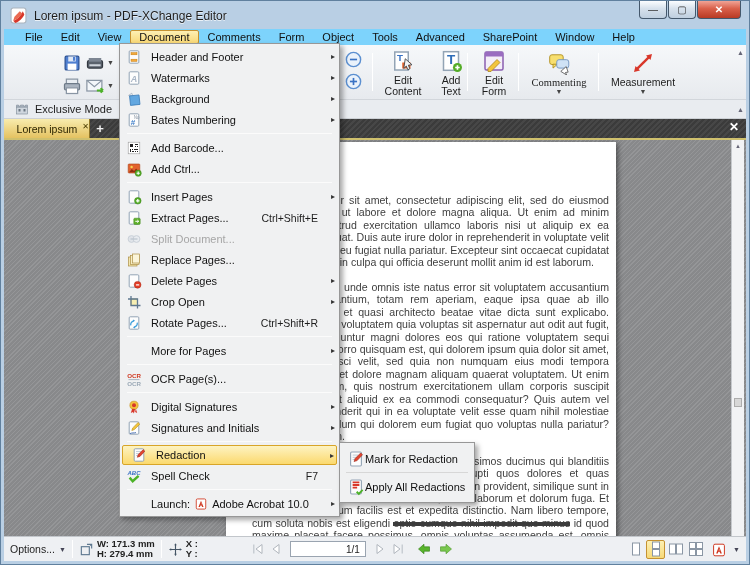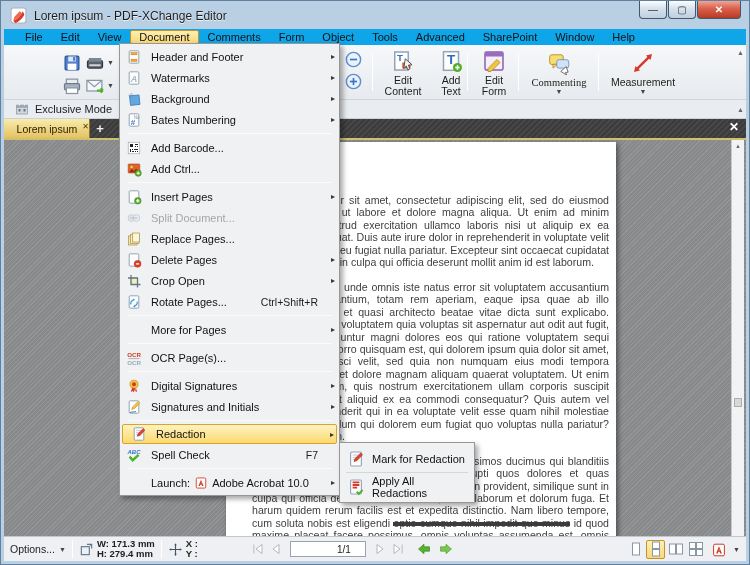--- a/index.html
+++ b/index.html
@@ -13,21 +13,21 @@
   .titlebar{position:absolute;left:3px;top:2px;right:3px;height:25px;display:flex;align-items:center;}
   .app-icon{width:17px;height:17px;margin-left:6px;}
   .title-text{font-size:12px;color:#1d1d1d;margin-left:7px;text-shadow:0 1px 0 rgba(255,255,255,.7);}
   .win-controls{position:absolute;top:0;right:8px;display:flex;}
   .win-btn{width:28px;height:18px;border:1px solid #44586c;border-top:none;margin-left:1px;
     background:linear-gradient(#fbfdff,#d6e1ec 45%,#bfcfdf);border-radius:0 0 4px 4px;
     display:flex;align-items:center;justify-content:center;font-size:10px;color:#333;cursor:default;}
   .win-btn.close{width:44px;background:linear-gradient(#f0a496,#d9604a 45%,#b83a24);color:#fff;font-weight:bold;}
 
   
-  .menubar{position:absolute;left:3px;top:28px;right:3px;height:16px;background:#0ea5e9;
+  .menubar{position:absolute;left:3px;top:28px;right:3px;height:16px;background:#7dd3fc;
     display:flex;align-items:center;font-size:11px;color:#111;padding-left:12px;}
   .menubar .mb-item{padding:1px 9px;white-space:nowrap;}
   .menubar .mb-item.active{background:linear-gradient(#fdf0b4,#f9d876);border:1px solid #c59232;
     border-radius:2px;padding:0 8px;}
 
   
   .toolbar1{position:absolute;left:3px;top:44px;right:3px;height:55px;
     background:linear-gradient(#f6f8fa,#e7eaee);border-bottom:1px solid #d2d6db;}
   .tb-btn{position:absolute;top:3px;height:49px;display:flex;flex-direction:column;align-items:center;
     justify-content:center;font-size:10.5px;line-height:11px;color:#1d1d1d;text-align:center;}
@@ -84,36 +84,36 @@
   .dd-arrow{width:9px;font-size:8px;color:#333;text-align:right;}
   .dd-item.disabled{color:#a6a6a6;}
   .dd-item.disabled svg{opacity:.45;}
   .dd-item.hl{background:linear-gradient(#fdf3c2,#fbd96e);border:1px solid #d8a528;border-radius:2px;
     margin:0 2px;height:20px;padding:0 2px 0 8px;}
   .dd-sep{height:1px;background:#d7d7d7;border-bottom:1px solid #fbfbfb;margin:3px 7px;}
 
   
   .submenu{position:absolute;left:338px;top:441px;width:136px;background:#f0f1f2;border:1px solid #979797;
     box-shadow:3px 3px 5px rgba(0,0,0,.35);z-index:55;padding:3px 0;}
-  .sm-item{display:flex;align-items:center;height:25px;padding:0 8px 0 7px;font-size:11px;color:#111;gap:7px;}
+  .sm-item{display:flex;align-items:center;height:25px;padding:0 8px 0 7px;font-size:11px;color:#111;}
   .sm-icon{width:18px;height:18px;flex:0 0 18px;}
   .sm-icon svg{width:18px;height:18px;}
   .sm-sep{height:1px;background:#d7d7d7;margin:1px 6px;}
 
   
   .statusbar{position:absolute;left:3px;bottom:3px;right:3px;height:25px;background:#eef0f3;
     border-top:1px solid #c2c6cb;display:flex;align-items:center;font-size:10.5px;color:#1d1d1d;padding:0 6px;}
   .sb-sep{width:1px;height:18px;background:#d0d3d7;border-right:1px solid #fff;margin:0 6px;}
   .sb-ic{width:15px;height:15px;margin-right:3px;}
   .sb-2line{font-size:9.5px;line-height:10px;font-weight:bold;color:#222;}
   .sb-caret{font-size:7px;color:#445;margin-left:4px;}
   .navgroup{display:flex;align-items:center;gap:2px;margin-left:52px;}
   .nav-ic{width:16px;height:16px;}
   .pagebox{width:76px;height:16px;border:1px solid #9aa4b0;background:#fff;font-size:10px;color:#222;
-    display:flex;align-items:center;justify-content:flex-end;padding-right:14px;margin:0 4px;}
+    display:flex;align-items:center;justify-content:flex-end;padding-right:5px;margin:0 4px;}
   .layouts{display:flex;align-items:center;gap:1px;margin-left:auto;}
   .lay-btn{width:19px;height:19px;display:flex;align-items:center;justify-content:center;border:1px solid transparent;}
   .lay-btn.active{background:linear-gradient(#fdf0b4,#f7d977);border:1px solid #c59232;border-radius:2px;}
   .lay-btn svg{width:16px;height:16px;}
   .pdfbtn{display:flex;align-items:center;margin-left:6px;}
   .pdfbtn svg{width:16px;height:16px;}
 </style>
 </head>
 <body>
 
@@ -376,20 +376,33 @@
           <svg viewBox="0 0 16 16" width="100%" height="100%">
             <rect x="3.2" y="1.8" width="9.6" height="12.4" rx="1" fill="#fdfdfd" stroke="#93a4b5"></rect>
             <circle cx="11.8" cy="11.8" r="3.3" fill="#54ad27" stroke="#3a8016" stroke-width=".5"></circle>
             <path d="M11.8 10.1v3.4M10.1 11.8h3.4" stroke="#fff" stroke-width="1.2"></path>
           </svg>
         </span>
         <span class="dd-label">Insert Pages</span>
         <span class="dd-fill"></span>
         <span class="dd-arrow">▸</span>
       </div>
+      <div class="dd-item">
+        <span class="dd-icon">
+          <svg viewBox="0 0 16 16" width="100%" height="100%">
+            <rect x="3.2" y="1.8" width="9.6" height="12.4" rx="1" fill="#fdfdfd" stroke="#93a4b5"></rect>
+            <rect x="7.8" y="8.2" width="6.4" height="6.2" rx="1" fill="#61b22e" stroke="#3f8518" stroke-width=".5"></rect>
+            <path d="M9.3 11.3h3.4m0 0l-1.4-1.3m1.4 1.3l-1.4 1.3" stroke="#fff" fill="none"></path>
+          </svg>
+        </span>
+        <span class="dd-label">Extract Pages...</span>
+        <span class="dd-fill"></span>
+        <span class="dd-short">Ctrl+Shift+E</span>
+        <span class="dd-arrow"></span>
+      </div>
       <div class="dd-item disabled">
         <span class="dd-icon">
           <svg viewBox="0 0 16 16" width="100%" height="100%">
             <circle cx="5.5" cy="8" r="3.4" fill="#cdd6e0" stroke="#9aa8b8"></circle>
             <circle cx="10.5" cy="8" r="3.4" fill="#dfe6ee" stroke="#9aa8b8"></circle>
             <path d="M4.5 8h7" stroke="#7b8ea2" stroke-width="1.2"></path>
           </svg>
         </span>
         <span class="dd-label">Split Document...</span>
         <span class="dd-fill"></span>

